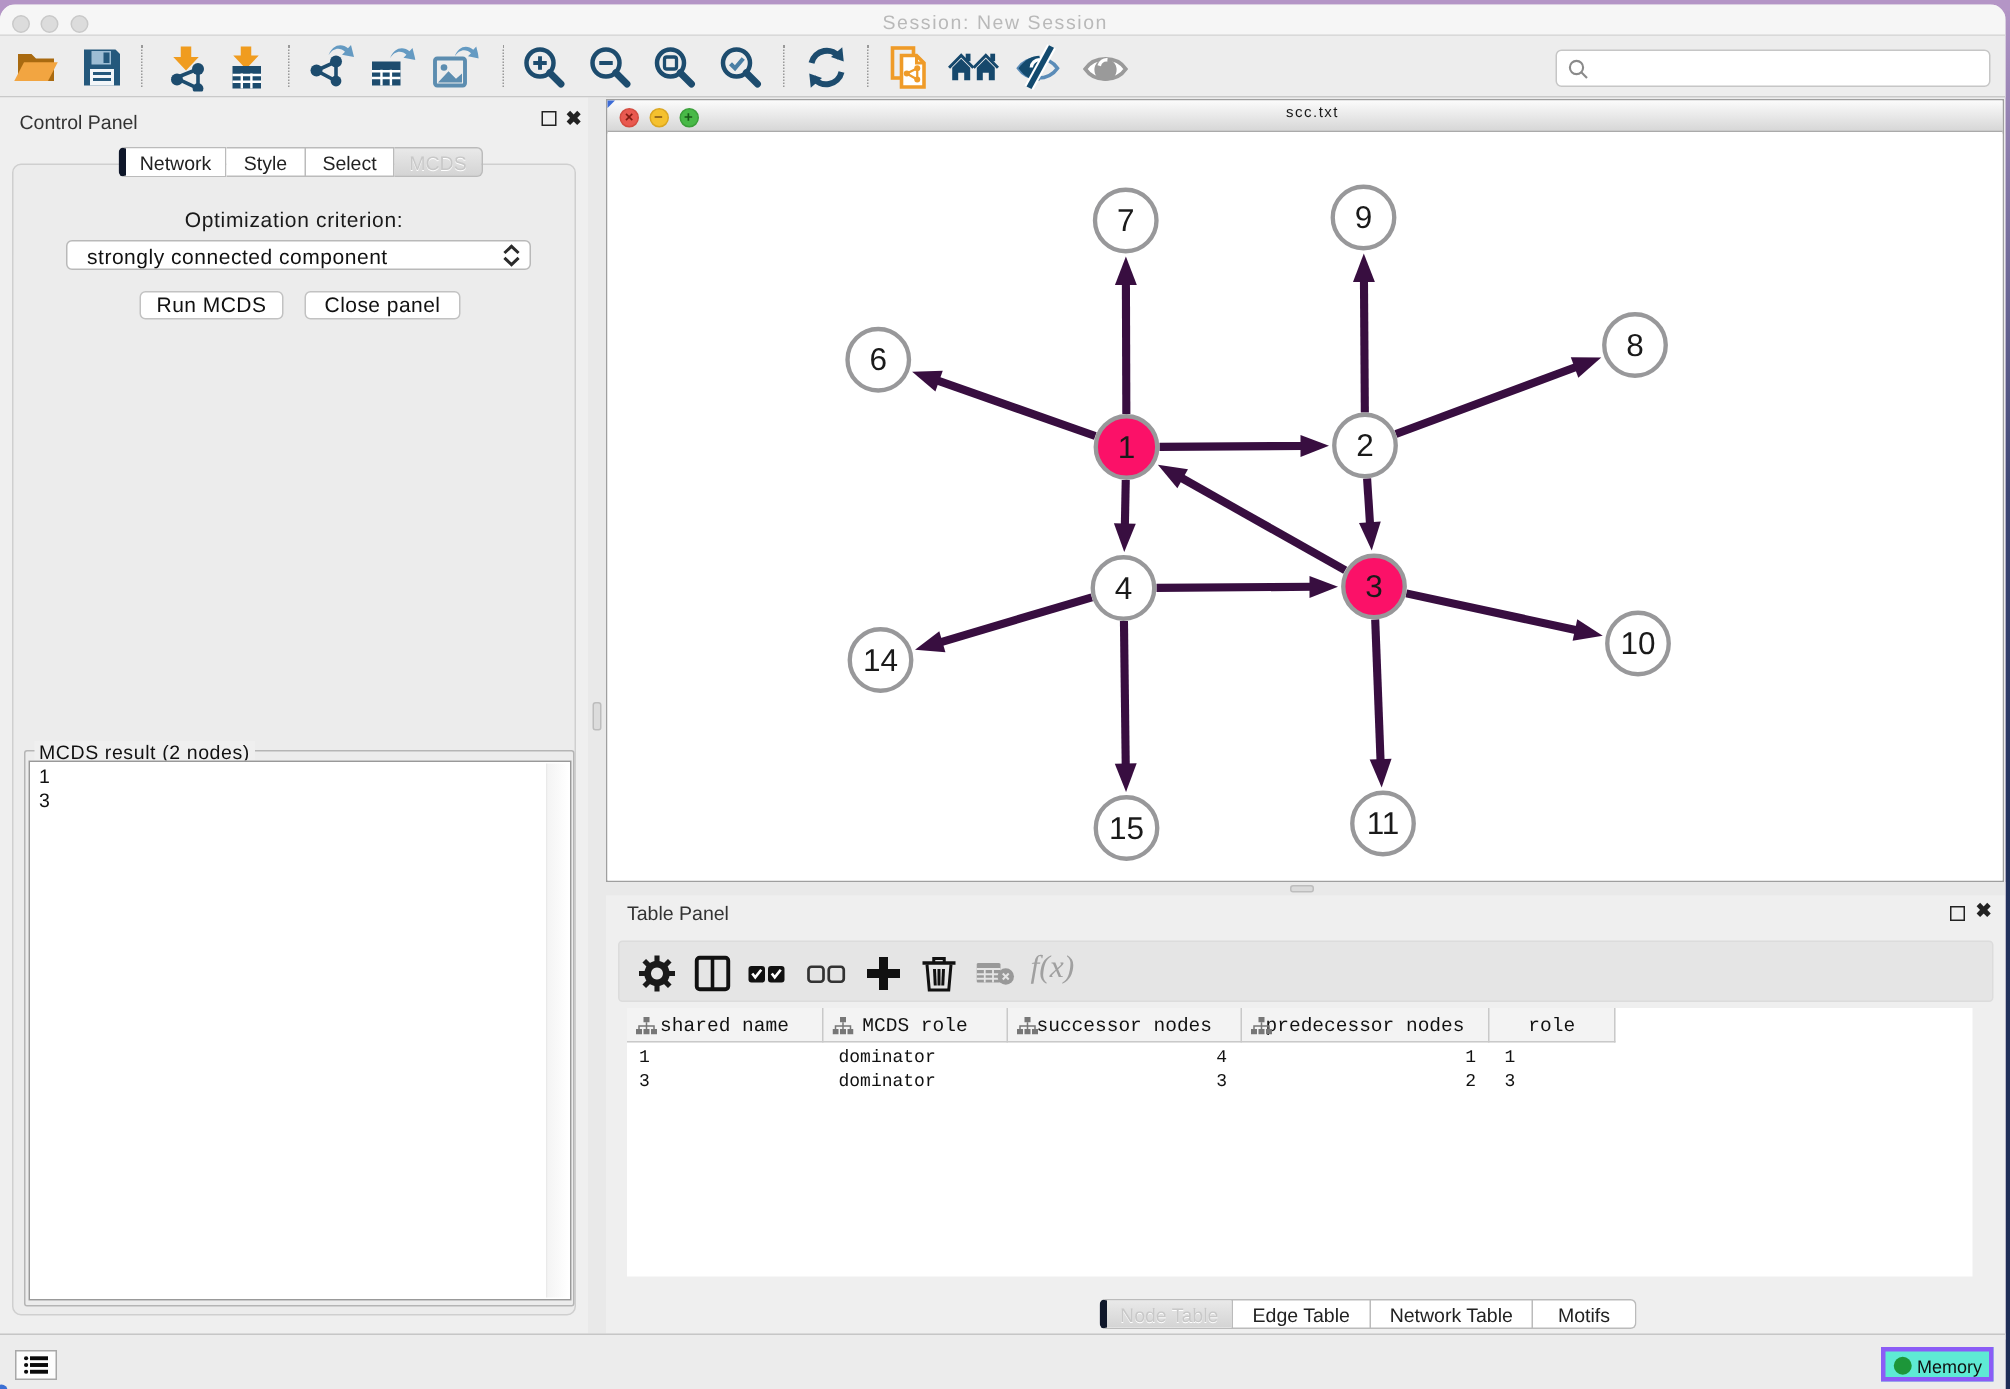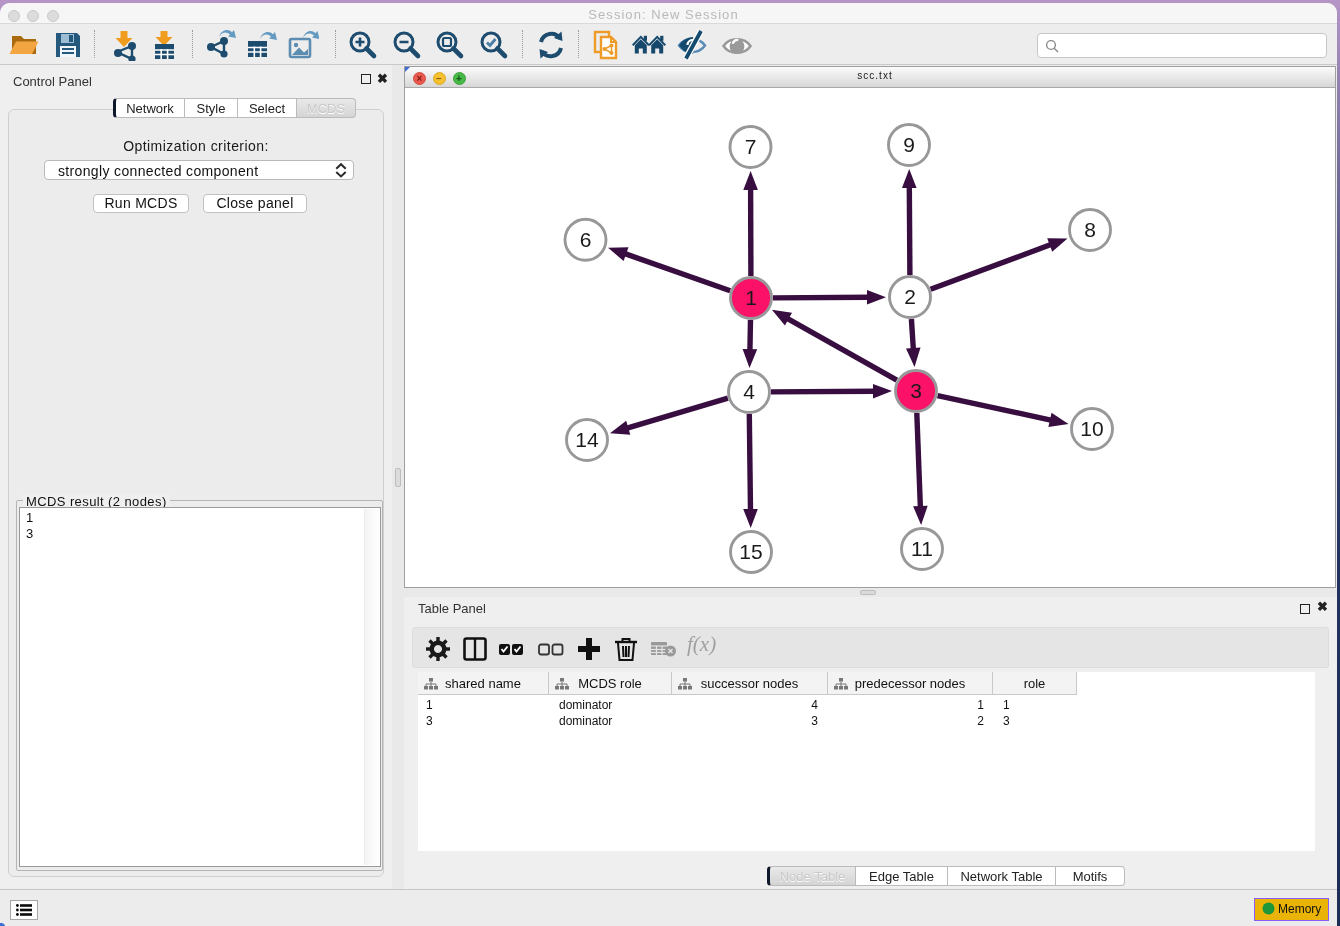--- a/index.html
+++ b/index.html
@@ -15,21 +15,21 @@
 .tsep { position:absolute; top:6px; width:0; height:28px; border-left:1px dotted #999; }
 #search { position:absolute; left:1037px; top:9px; width:290px; height:25px; background:#fff; border:1px solid #c6c6c6; border-radius:4px; }
 
 #cpanel { position:absolute; left:0; top:62px; width:392px; height:824px; background:#efefef; }
 #cptitle { position:absolute; left:13px; top:9px; font-size:13px; color:#333; }
 .sqbtn { position:absolute; width:10px; height:10px; border:1.6px solid #222; }
 .xbtn { position:absolute; font-size:13px; font-weight:bold; color:#222; }
 #cpbox { position:absolute; left:8px; top:44px; width:376px; height:768px; border:1px solid #cfcfcf; border-radius:6px; background:#ececec; }
 #cptabs { position:absolute; left:79px; top:33px; height:20px; }
 .tab { float:left; height:20px; line-height:19px; font-size:13px; text-align:center; background:#fff; border:1px solid #bbb; border-left:none; color:#222; }
-.tab.first { border-left:3px solid #0f172a; border-radius:4px 0 0 4px;margin-left:34px; }
+.tab.first { border-left:5px solid #0f172a; border-radius:4px 0 0 4px; }
 .tab.last { border-radius:0 4px 4px 0;text-align:center; }
 .tab.sel { background:linear-gradient(#e9e9e9,#d4d4d4); color:#c8c8c8; text-shadow:0 1px 0 #fff; }
 #optlabel { position:absolute; left:0; top:73px; width:100%; text-align:center; font-size:14px; letter-spacing:0.45px; color:#1a1a1a; }
 #dropdown { position:absolute; left:44px; top:95px; width:310px; height:20px; background:#fff; border:1px solid #b9b9b9; border-radius:4px; font-size:14px; letter-spacing:0.35px; color:#111; line-height:20px; padding-left:13px; }
 .btn { position:absolute; height:19px; background:#fff; border:1px solid #c2c2c2; border-radius:4px; font-size:14px; color:#111; text-align:center; line-height:17px; letter-spacing:0.3px; }
 #grp { position:absolute; left:16px; top:429px; width:367px; height:378px; }
 #grpborder { position:absolute; left:0; top:6px; width:367px; height:371px; border:1px solid #b5b5b5; border-radius:2px; }
 #grplabel { position:absolute; left:7px; top:0; padding:0 3px; background:#efefef; font-size:13px; letter-spacing:0.4px; color:#111; }
 #grptext { position:absolute; left:3px; top:13px; width:362px; height:360px; background:#fff; border:1px solid #999; font-size:13px; color:#111; padding:2px 0 0 6px; line-height:16px; }
 #grpsb { position:absolute; right:1px; top:1px; width:15px; height:356px; background:linear-gradient(90deg,#f4f4f4,#fff); border-left:1px solid #eaeaea; }
@@ -44,28 +44,28 @@
 #bluecorner { position:absolute; left:0; top:0; width:0; height:0; border-left:5px solid #3c6bd6; border-bottom:5px solid transparent; }
 #canvas { position:absolute; left:0; top:22px; width:930px; height:498px; background:#fff; }
 
 #hsplit { position:absolute; left:404px; top:585px; width:933px; height:9px; background:#e9e9e9; }
 #hknob { position:absolute; left:456px; top:2px; width:16px; height:5px; background:#dadada; border:1px solid #bdbdbd; border-radius:2px; }
 
 #tpanel { position:absolute; left:404px; top:594px; width:933px; height:296px; background:#efefef; border-bottom:1px solid #c9c9c9; }
 #tptitle { position:absolute; left:14px; top:4px; font-size:13px; color:#333; }
 #ttoolbar { position:absolute; left:8px; top:30px; width:917px; height:41px; background:#e5e5e5; border:1px solid #dcdcdc; border-radius:3px; }
 .ti { position:absolute; top:8px; }
-#tgrid { position:absolute; left:14px; top:75px; width:897px; height:179px; background:#fff; font-size:12px; color:#111; }
+#tgrid { position:absolute; left:14px; top:75px; width:897px; height:179px; background:#fff; font-size:12px; color:#111;font-family:Liberation Mono, monospace; }
 .hrow { position:absolute; left:0; top:0; width:659px; height:23px; background:#f3f3f3; border-bottom:1px solid #c9c9c9; }
 .hcell { position:absolute; top:0; height:23px; border-right:1px solid #c9c9c9; font-size:13px; color:#111; text-align:center; line-height:23px; }
 .cell { position:absolute; font-size:12px; color:#111; height:16px; line-height:16px; }
 #btabs { position:absolute; left:289px; top:269px; height:20px;padding-left:40px; }
 
 #statusbar { position:absolute; left:0; top:886px; width:1337px; height:37px; background:#ececec; border-top:1px solid #c6c6c6; }
-#memorybtn { position:absolute; right:8px; top:8px; width:75px; height:23px; background:#eab308; border:1px solid #8b5cf6; font-size:12px; color:#111; text-align:center; line-height:21px; }
+#memorybtn { position:absolute; right:8px; top:8px; width:75px; height:23px; background:#5eead4; border:3px solid #8b5cf6; font-size:12px; color:#111; text-align:center; line-height:21px; }
 #listbtn { position:absolute; left:10px; top:10px; width:28px; height:20px; background:#fdfdfd; border:1px solid #a8a8a8; }
 </style>
 </head>
 <body>
 <div id="rightstrip"></div>
 <div id="win">
   <div id="titlebar">
     <div class="mbtn" style="left:8px"></div>
     <div class="mbtn" style="left:27px"></div>
     <div class="mbtn" style="left:47px"></div>

